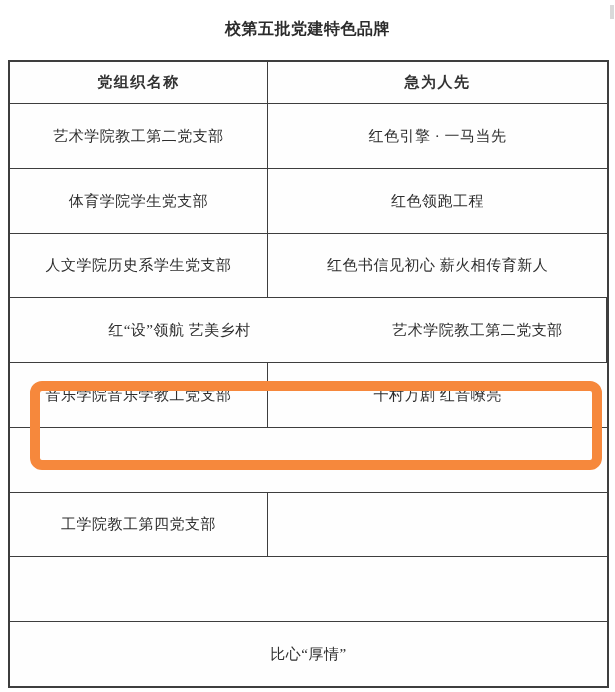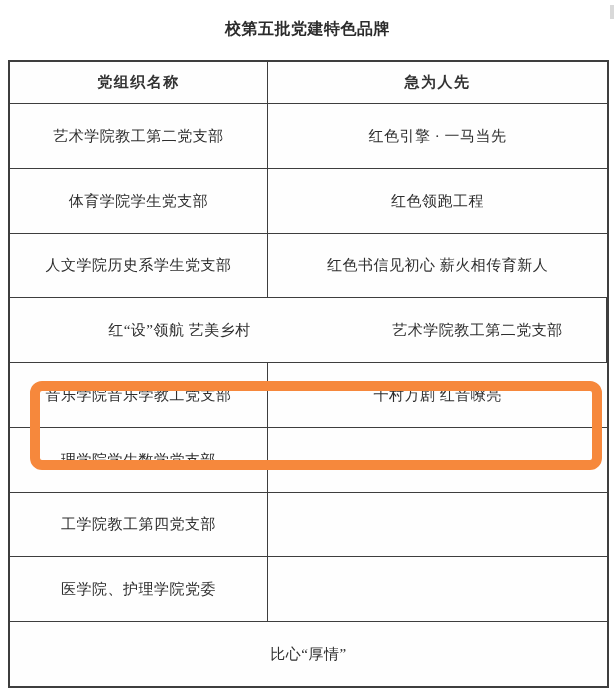--- a/index.html
+++ b/index.html
@@ -125,29 +125,27 @@
       <div class="td td-brand">红“设”领航 艺美乡村</div>
       <div class="td td-org">艺术学院教工第二党支部</div>
     </div>
 
     <div class="tr">
       <div class="td td-org">音乐学院音乐学教工党支部</div>
       <div class="td td-brand">千村万剧 红音嘹亮</div>
     </div>
 
     <div class="tr">
-      <div class="td td-org">理学院学生数学党支部</div>
     </div>
 
     <div class="tr">
       <div class="td td-org">工学院教工第四党支部</div>
     </div>
 
     <div class="tr">
-      <div class="td td-org">医学院、护理学院党委</div>
     </div>
 
     <div class="tr">
       <div class="td td-brand">比心“厚情”</div>
     </div>
 
 
   </div>
 
   <div class="highlight-box"></div>

